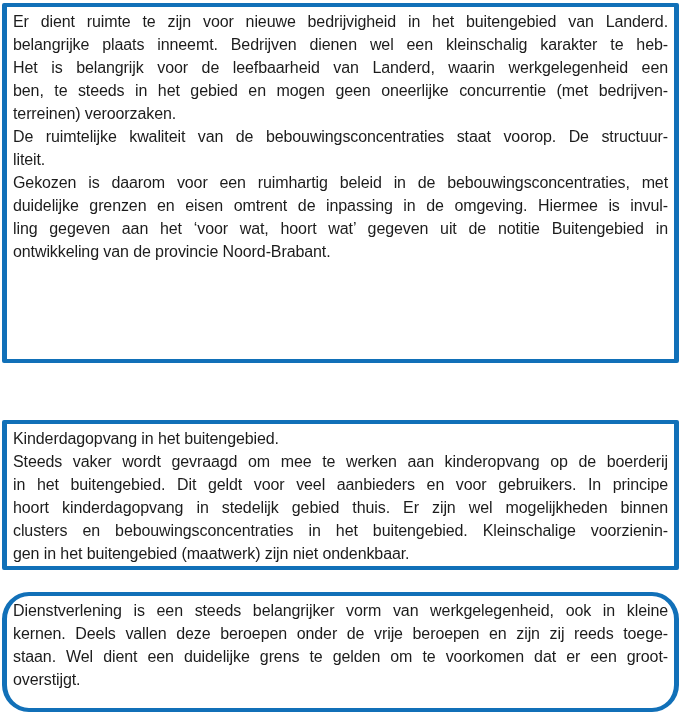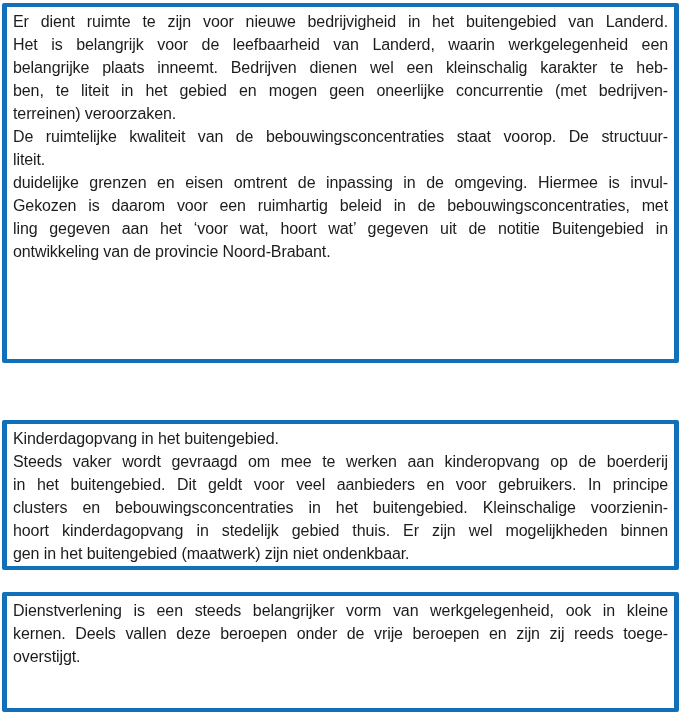--- a/index.html
+++ b/index.html
@@ -23,21 +23,21 @@
     left: 2px;
     width: 677px;
     border: solid var(--border-color);
     border-width: 4px 5px;
     border-radius: 2px;
     background: #ffffff;
     overflow: hidden;
   }
   #box-0 { top: 3px;   height: 360px; }
   #box-1 { top: 420px; height: 150px; }
-  #box-2 { top: 592px; height: 120px; border-bottom-width: 4px; }
+  #box-2 { top: 592px; height: 120px; border-bottom-width: 4px; border-radius: 27px; }
   .content {
     padding: 3px 6px 2px 6px;
     color: var(--text-color);
     font-size: 16px;
     line-height: 23px;
     letter-spacing: -0.1px;
   }
   .paragraph.gap { }
   .line {
     text-align: justify;
@@ -47,55 +47,56 @@
   .line.last { text-align-last: left; }
 </style>
 </head>
 <body>
 
 <div class="page">
   <section class="textbox" id="box-0">
     <div class="content">
         <div class="paragraph">
           <div class="line">Er dient ruimte te zijn voor nieuwe bedrijvigheid in het buitengebied van Landerd.</div>
+          <div class="line">belangrijke plaats inneemt. Bedrijven dienen wel een kleinschalig karakter te heb-</div>
           <div class="line">Het is belangrijk voor de leefbaarheid van Landerd, waarin werkgelegenheid een</div>
-          <div class="line">belangrijke plaats inneemt. Bedrijven dienen wel een kleinschalig karakter te heb-</div>
-          <div class="line">ben, te liteit in het gebied en mogen geen oneerlijke concurrentie (met bedrijven-</div>
+          <div class="line">ben, te steeds in het gebied en mogen geen oneerlijke concurrentie (met bedrijven-</div>
           <div class="line last">terreinen) veroorzaken.</div>
         </div>
         <div class="paragraph gap">
           <div class="line">De ruimtelijke kwaliteit van de bebouwingsconcentraties staat voorop. De structuur-</div>
           <div class="line last">liteit.</div>
         </div>
         <div class="paragraph gap">
+          <div class="line">Gekozen is daarom voor een ruimhartig beleid in de bebouwingsconcentraties, met</div>
           <div class="line">duidelijke grenzen en eisen omtrent de inpassing in de omgeving. Hiermee is invul-</div>
-          <div class="line">Gekozen is daarom voor een ruimhartig beleid in de bebouwingsconcentraties, met</div>
           <div class="line">ling gegeven aan het ‘voor wat, hoort wat’ gegeven uit de notitie Buitengebied in</div>
           <div class="line last">ontwikkeling van de provincie Noord-Brabant.</div>
         </div>
       </div>
   </section>
 
   <section class="textbox" id="box-1">
     <div class="content">
         <div class="paragraph">
           <div class="line last">Kinderdagopvang in het buitengebied.</div>
         </div>
         <div class="paragraph">
           <div class="line">Steeds vaker wordt gevraagd om mee te werken aan kinderopvang op de boerderij</div>
           <div class="line">in het buitengebied. Dit geldt voor veel aanbieders en voor gebruikers. In principe</div>
+          <div class="line">hoort kinderdagopvang in stedelijk gebied thuis. Er zijn wel mogelijkheden binnen</div>
           <div class="line">clusters en bebouwingsconcentraties in het buitengebied. Kleinschalige voorzienin-</div>
-          <div class="line">hoort kinderdagopvang in stedelijk gebied thuis. Er zijn wel mogelijkheden binnen</div>
           <div class="line last">gen in het buitengebied (maatwerk) zijn niet ondenkbaar.</div>
         </div>
       </div>
   </section>
 
   <section class="textbox" id="box-2">
     <div class="content">
         <div class="paragraph">
           <div class="line">Dienstverlening is een steeds belangrijker vorm van werkgelegenheid, ook in kleine</div>
           <div class="line">kernen. Deels vallen deze beroepen onder de vrije beroepen en zijn zij reeds toege-</div>
+          <div class="line">staan. Wel dient een duidelijke grens te gelden om te voorkomen dat er een groot-</div>
           <div class="line last">overstijgt.</div>
         </div>
       </div>
   </section>
 </div>
 
 </body></html>

